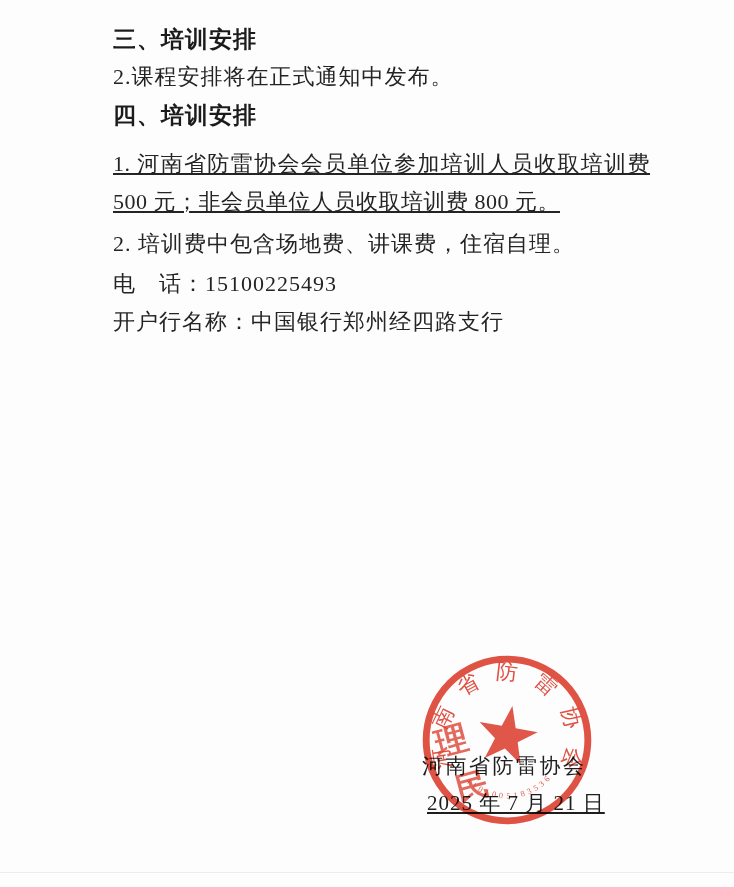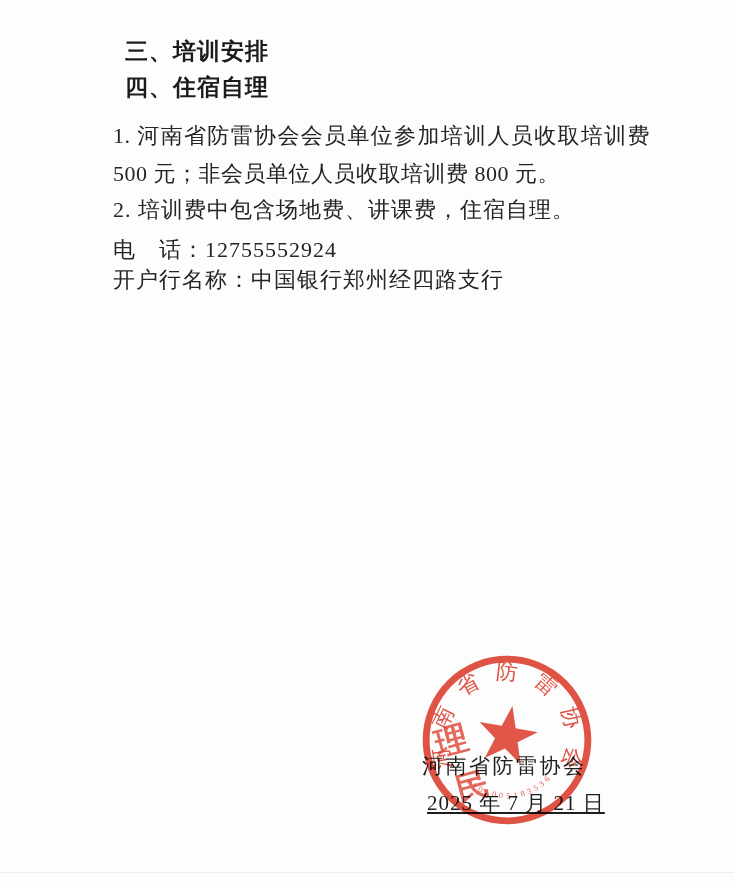--- a/index.html
+++ b/index.html
@@ -10,30 +10,30 @@
     overflow:hidden;
     font-family:"Liberation Serif","DejaVu Serif",serif;
     color:#212121;
   }
   .doc{
     position:absolute;left:113px;top:27px;width:537px;
   }
   .sec{
     font-family:"Liberation Sans","DejaVu Sans",sans-serif;
     font-weight:700;font-size:23px;line-height:24px;
-    margin:12px;color:#1b1b1b;letter-spacing:1px;
+    margin:0;color:#1b1b1b;letter-spacing:1px;
   }
   .item{
     font-size:22px;line-height:30px;margin:0;
     letter-spacing:1px;color:#242424;
     text-align:justify;text-justify:inter-ideograph;
   }
-  .fee{line-height:38px;letter-spacing:0.5px;}
+  .fee{line-height:38px;letter-spacing:0.5px;text-decoration:underline;}
   .mt15{margin-top:15px}.mt11{margin-top:11px}.mt18{margin-top:18px}
-  .mt10{margin-top:10px}.mt8{}.mt2{margin-top:2px}
+  .mt10{margin-top:10px}.mt8{margin-top:8px}.mt2{margin-top:8px}
   .sig-org{
     position:absolute;left:422px;top:752px;
     font-size:21px;letter-spacing:2.5px;color:#1e1e1e;
   }
   .sig-date{
     position:absolute;left:427px;top:789px;
     font-size:21px;letter-spacing:1px;color:#1e1e1e;text-decoration:underline;
   }
   .seal{
     position:absolute;left:421px;top:654px;
@@ -46,26 +46,27 @@
     background:#ededed;
   }
 </style>
 </head>
 <body>
 
 <div class="page">
 
   <div class="doc">
     <h2 class="sec">三、培训安排</h2>
+    <p class="item mt11">2.课程安排将在正式通知中发布。</p>
 
-    <h2 class="sec mt11">四、住宿自理</h2>
+    <h2 class="sec mt11">四、培训安排</h2>
     <p class="item fee mt18">1. 河南省防雷协会会员单位参加培训人员收取培训费 500 元；非会员单位人员收取培训费 800 元。</p>
     <p class="item mt2">2. 培训费中包含场地费、讲课费，住宿自理。</p>
 
-    <p class="item mt10">电　话：12755552924</p>
+    <p class="item mt10">电　话：15100225493</p>
     <p class="item mt8">开户行名称：中国银行郑州经四路支行</p>
   </div>
 
   <div class="sig-org">河南省防雷协会</div>
   <div class="sig-date">2025 年 7 月 21 日</div>
 
   <svg class="seal" viewBox="0 0 200 200">
     <defs>
       <path id="arcTop" d="M 42.7 140.2 A 70 70 0 1 1 157.3 140.2" fill="none"></path>
       <path id="arcBottom" d="M 47.9 143.7 A 68 68 0 0 0 152.1 143.7" fill="none"></path>

